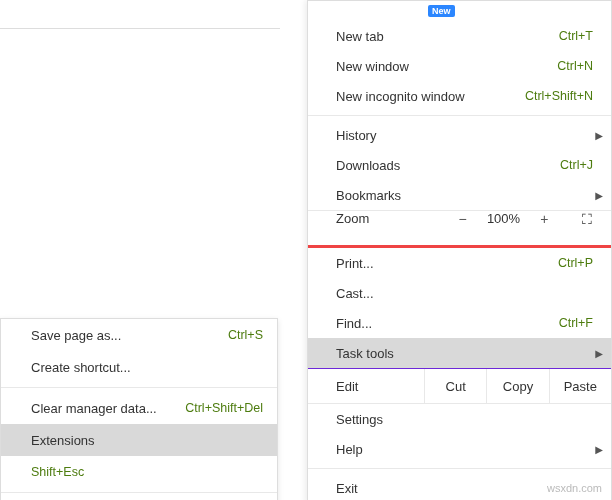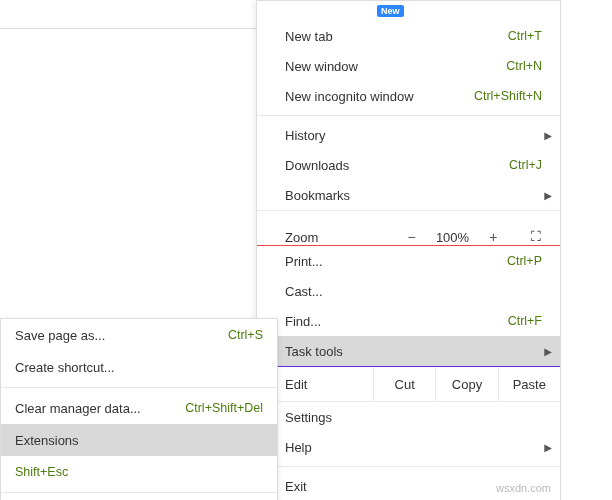--- a/index.html
+++ b/index.html
@@ -1,35 +1,35 @@
 <!DOCTYPE html>
 <html><head>
 <meta charset="utf-8">
 <style>
 html,body{margin:0;padding:0;font-family:"Segoe UI",Arial,sans-serif;font-size:13px;color:#333;background:#fff;width:612px;height:500px;overflow:hidden}
-.container{position:relative;width:561px;height:500px}
+.container{position:relative;width:612px;height:500px}
 .main-menu{position:absolute;top:0;right:0;width:305px;background:#fff;border:1px solid #ddd;box-shadow:-2px 0 6px rgba(0,0,0,.08);box-sizing:border-box}
 .sub-menu{position:absolute;top:318px;left:0;width:278px;background:#fff;border:1px solid #ddd;box-shadow:0 2px 6px rgba(0,0,0,.1);box-sizing:border-box}
 .sep{height:1px;background:#e8e8e8;margin:4px 0}
 .row{display:flex;align-items:center;height:30px;padding:0 18px 0 28px;cursor:default;position:relative}
 .row.hl{background:#d9d9d9}
 .label{flex:1}
 .shortcut{color:#4d7c0f;font-size:12.5px}
 .arrow{position:absolute;right:8px;top:50%;transform:translateY(-50%);font-size:10px;color:#555}
 .badge{display:inline-block;background:#2b86ff;color:#fff;font-size:9px;font-weight:bold;padding:1px 4px;border-radius:2px;margin-left:-10px}
 .top-strip{height:20px;display:flex;align-items:center;padding-left:130px}
-.zoom-row{display:flex;align-items:flex-end;height:34px;border-top:1px solid #e8e8e8;border-bottom:1px solid #ef4444}
+.zoom-row{display:flex;align-items:flex-start;height:34px;border-top:1px solid #e8e8e8;border-bottom:3px solid #ef4444}
 .zoom-label{width:108px;padding-left:28px}
 .zoom-btn{flex:1;text-align:center;color:#555;font-size:14px}
 .zoom-val{flex:1.2;text-align:center}
 .fs{width:48px;text-align:center;font-size:14px}
 .edit-row{display:flex;align-items:center;height:34px;border-top:1px solid #6d28d9;border-bottom:1px solid #e8e8e8}
 .edit-label{width:88px;padding-left:28px}
 .edit-btn{flex:1;text-align:center;border-left:1px solid #e8e8e8;height:100%;display:flex;align-items:center;justify-content:center}
-.sub-menu .row{padding-left:14px;padding-right:14px;height:32px}
+.sub-menu .row{padding-left:30px;padding-right:14px;height:32px}
 .watermark{position:absolute;bottom:6px;right:10px;font-size:11px;color:#bbb;font-family:Arial}
 .left-edge{position:absolute;left:0;top:28px;width:280px;height:1px;background:#ddd}
 </style>
 </head>
 <body>
 <div class="container">
 
 <div class="left-edge"></div>
 
 <div class="main-menu">

